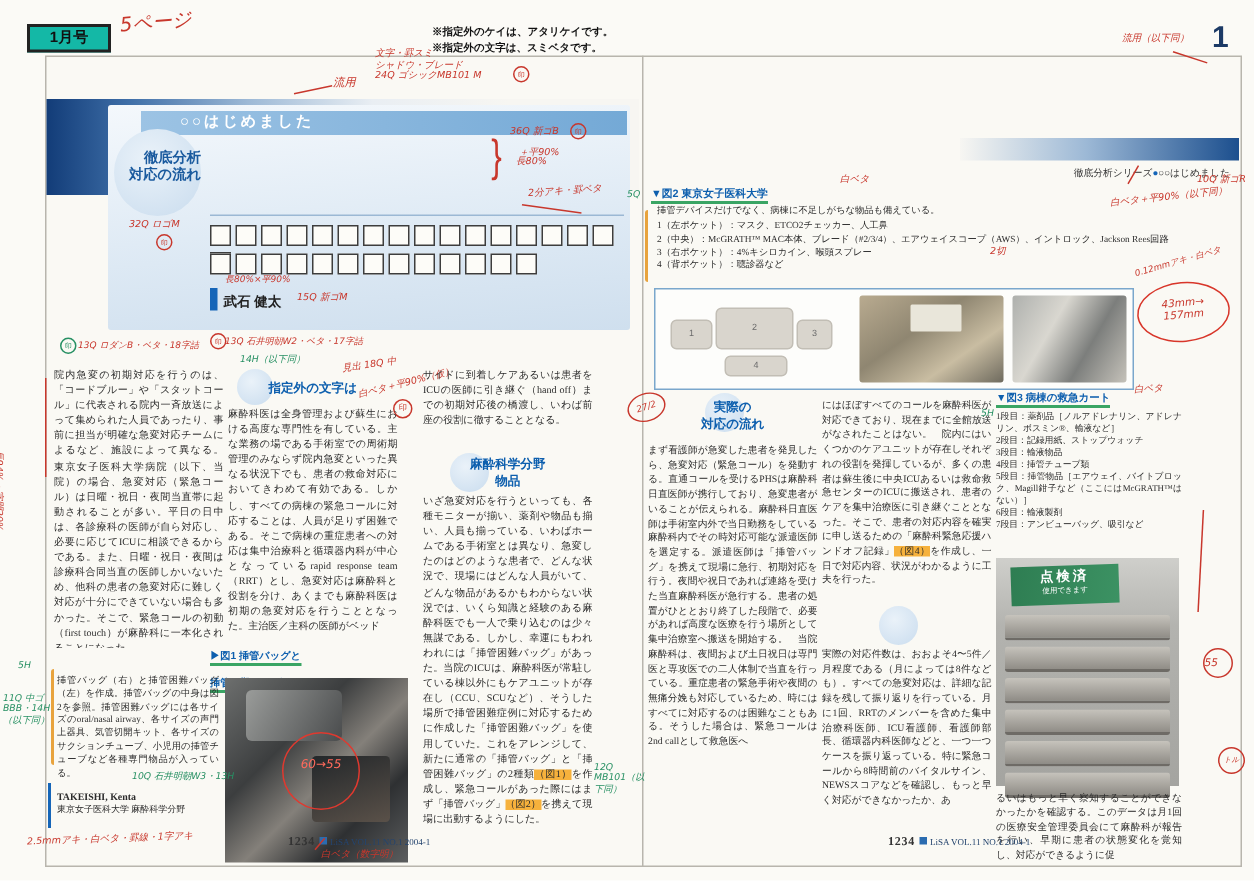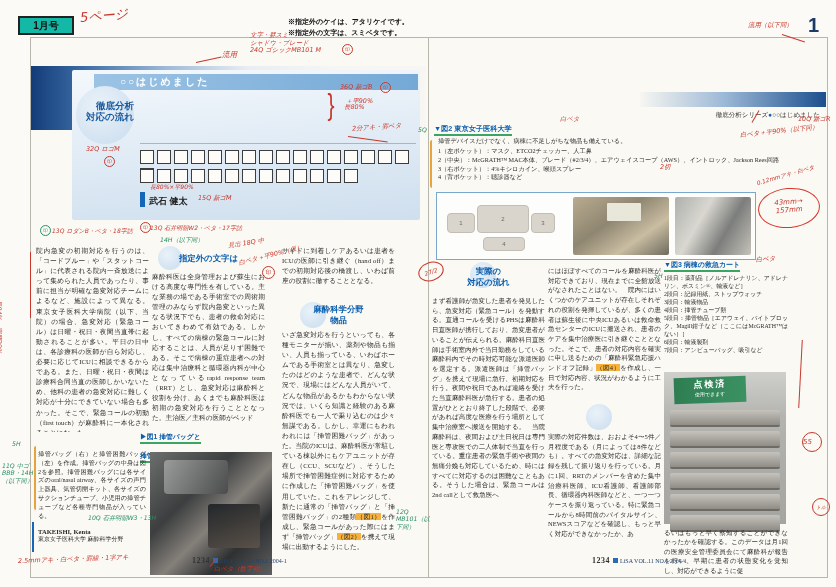--- a/index.html
+++ b/index.html
@@ -127,20 +127,22 @@
   </div>
   <div class="abs" style="left:34px;top:446px;height:64px;border-left:2px solid #e8a33d;border-radius:6px 0 0 6px;"></div>
   <div class="abs gnote" style="left:12px;top:440px;">5H</div>
   <div class="abs gnote" style="left:2px;top:462px;width:34px;white-space:normal;">11Q 中ゴBBB・14H（以下同）</div>
   <div class="abs cap" style="left:38px;top:450px;width:108px;height:74px;">挿管バッグ（右）と挿管困難バッグ（左）を作成。挿管バッグの中身は図2を参照。挿管困難バッグには各サイズのoral/nasal airway、各サイズの声門上器具、気管切開キット、各サイズのサクションチューブ、小児用の挿管チューブなど各種専門物品が入っている。</div>
 
   <div class="abs" style="left:150px;top:452px;width:122px;height:123px;
        background:linear-gradient(135deg,#6d6f6e 0%,#3c3e3f 34%,#84807a 55%,#2e3032 75%,#5c5e5f 100%);">
     <div class="abs" style="left:14px;top:8px;width:64px;height:34px;background:linear-gradient(120deg,#9a9c9a,#4a4c4d);border-radius:4px;"></div>
     <div class="abs" style="left:58px;top:52px;width:52px;height:44px;background:linear-gradient(160deg,#23272a,#5a5149);border-radius:3px;"></div>
+    <div class="abs" style="left:38px;top:36px;width:52px;height:52px;border:1.5px solid #e0392f;border-radius:50%;
+         color:#ff6a5c;font-family:'DejaVu Sans',sans-serif;font-style:italic;font-size:8px;text-align:center;line-height:11px;padding-top:15px;box-sizing:border-box;">60→55</div>
   </div>
 
   <div class="abs" style="left:32px;top:522px;width:2px;height:30px;background:#1565b8;"></div>
   <div class="abs" style="left:38px;top:528px;font-family:'Liberation Serif',serif;color:#2b2b2b;">
     <div style="font-size:6.6px;font-weight:bold;">TAKEISHI, Kenta</div>
     <div style="font-size:6px;">東京女子医科大学 麻酔科学分野</div>
   </div>
   <div class="abs gnote" style="left:88px;top:514px;">10Q 石井明朝W3・13H</div>
   <div class="abs rnote" style="left:18px;top:556px;transform:rotate(-2deg);">2.5mmアキ・白ベタ・罫線・1字アキ</div>
 

